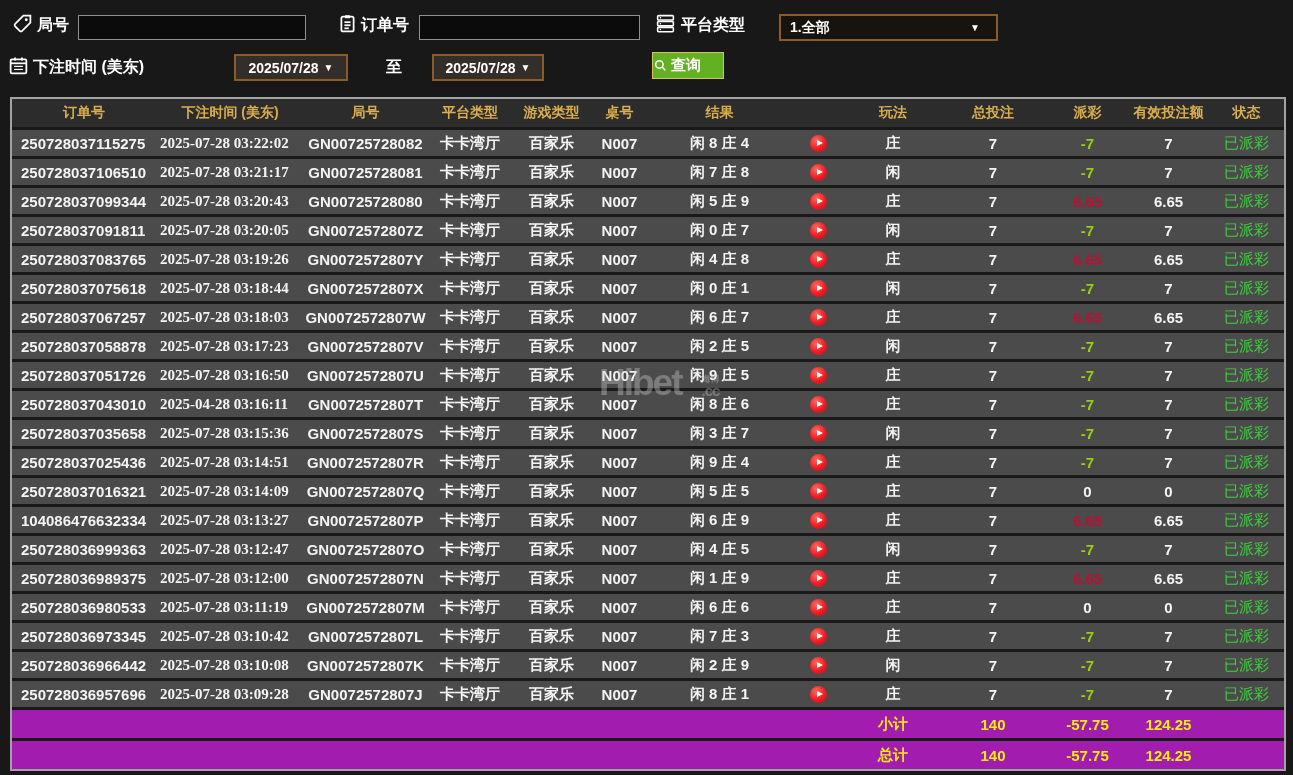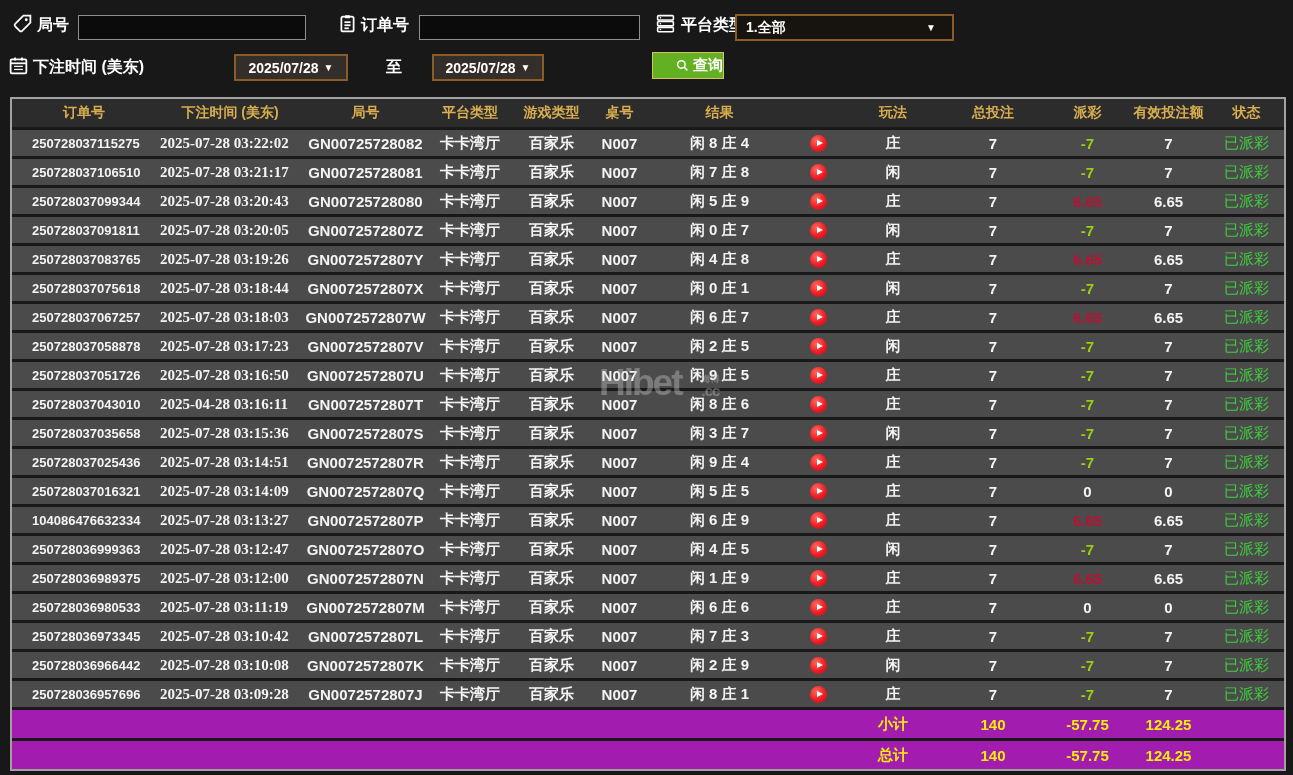--- a/index.html
+++ b/index.html
@@ -24,42 +24,42 @@
     display: flex; align-items: center; cursor: pointer; white-space: nowrap;
   }
   .sel .arrow { font-size: 10px; color: #fff; }
   .sel.date { background: #332e29; justify-content: center; gap: 5px; }
   .sel.platform { padding-left: 9px; }
   .sel.platform .arrow { margin-left: auto; margin-right: 16px; }
   .search-btn {
     position: absolute; left: 652px; top: 52px; width: 72px; height: 27px;
     background: var(--button-green, #63b122); border: 1px solid #d2c35f;
     color: #fff; font-size: 15px; font-weight: 700;
-    display: flex; align-items: center; justify-content: flex-end; gap: 3px; cursor: pointer;
+    display: flex; align-items: center; justify-content: flex-start; gap: 3px; cursor: pointer;
   }
   .search-btn svg { width: 15px; height: 15px; }
   
   .table-wrap {
     position: absolute; left: 10px; top: 97px; width: 1276px;
     border: 2px solid #a2a2a2; background: #191919;
   }
   .grid {
     display: grid;
     grid-template-columns: 144px 148px 123px 86px 77px 59px 141px 57px 92px 108px 81px 81px 1fr;
     align-items: center;
   }
   .thead { background: #2c2c2c; height: 28px; }
   .th {
     color: var(--header-text, #d9ae4f); font-size: 14px; font-weight: 700;
     text-align: center; white-space: nowrap;
   }
   .tbody { display: flex; flex-direction: column; gap: 3px; padding-top: 3px; padding-bottom: 3px; }
   .tr { background: #4b4b4b; height: 26px; }
   .td { font-size: 15px; font-weight: 700; color: #f4f4f4; text-align: center; white-space: nowrap; }
-  .td.c-order { text-align: left; padding-left: 20px; font-size: 13px; }
+  .td.c-order { text-align: left; padding-left: 9px; font-size: 15px; }
   .td.c-time  { text-align: left; padding-left: 4px; font-family: Liberation Serif, serif; }
   .td.c-play  { display: flex; justify-content: center; }
   .pay-green { color: var(--payout-negative, #98cf0e); }
   .pay-red   { color: var(--payout-positive, #bb1133); }
   .pay-white { color: #f4f4f4; }
   .c-status  { color: var(--status-green, #3ecf3e); font-weight: 400; }
   .totals { background: #a21caf; height: 28px; }
   .totals .td { color: var(--totals-yellow, #f2ee0a); font-weight: 700; font-size: 15px; }
   .play-btn {
     width: 17px; height: 17px; border-radius: 50%;
@@ -110,21 +110,21 @@
     <svg viewBox="0 0 24 24" fill="none" stroke="#fff" stroke-width="1.8">
       <rect x="3" y="3" width="18" height="5" rx="1"></rect>
       <rect x="3" y="9.7" width="18" height="5" rx="1"></rect>
       <rect x="3" y="16.4" width="18" height="5" rx="1"></rect>
       <circle cx="6.2" cy="5.5" r="0.9" fill="#fff" stroke="none"></circle>
       <circle cx="6.2" cy="12.2" r="0.9" fill="#fff" stroke="none"></circle>
       <circle cx="6.2" cy="18.9" r="0.9" fill="#fff" stroke="none"></circle>
     </svg>
   </span>
   <span class="flabel" style="left:681px; top:15px;">平台类型</span>
-  <div class="sel platform" style="left:735px; top:14px; width:219px;">
+  <div class="sel platform" style="left:779px; top:14px; width:219px;">
     <span>1.全部</span>
     <span class="arrow">▼</span>
   </div>
 
   <span class="ficon" style="left:8px; top:55px;">
     <svg viewBox="0 0 24 24" fill="none" stroke="#fff" stroke-width="2">
       <rect x="3" y="5" width="18" height="16" rx="1.5"></rect>
       <line x1="3" y1="9.5" x2="21" y2="9.5"></line>
       <line x1="8" y1="2.8" x2="8" y2="6.2"></line>
       <line x1="16" y1="2.8" x2="16" y2="6.2"></line>

